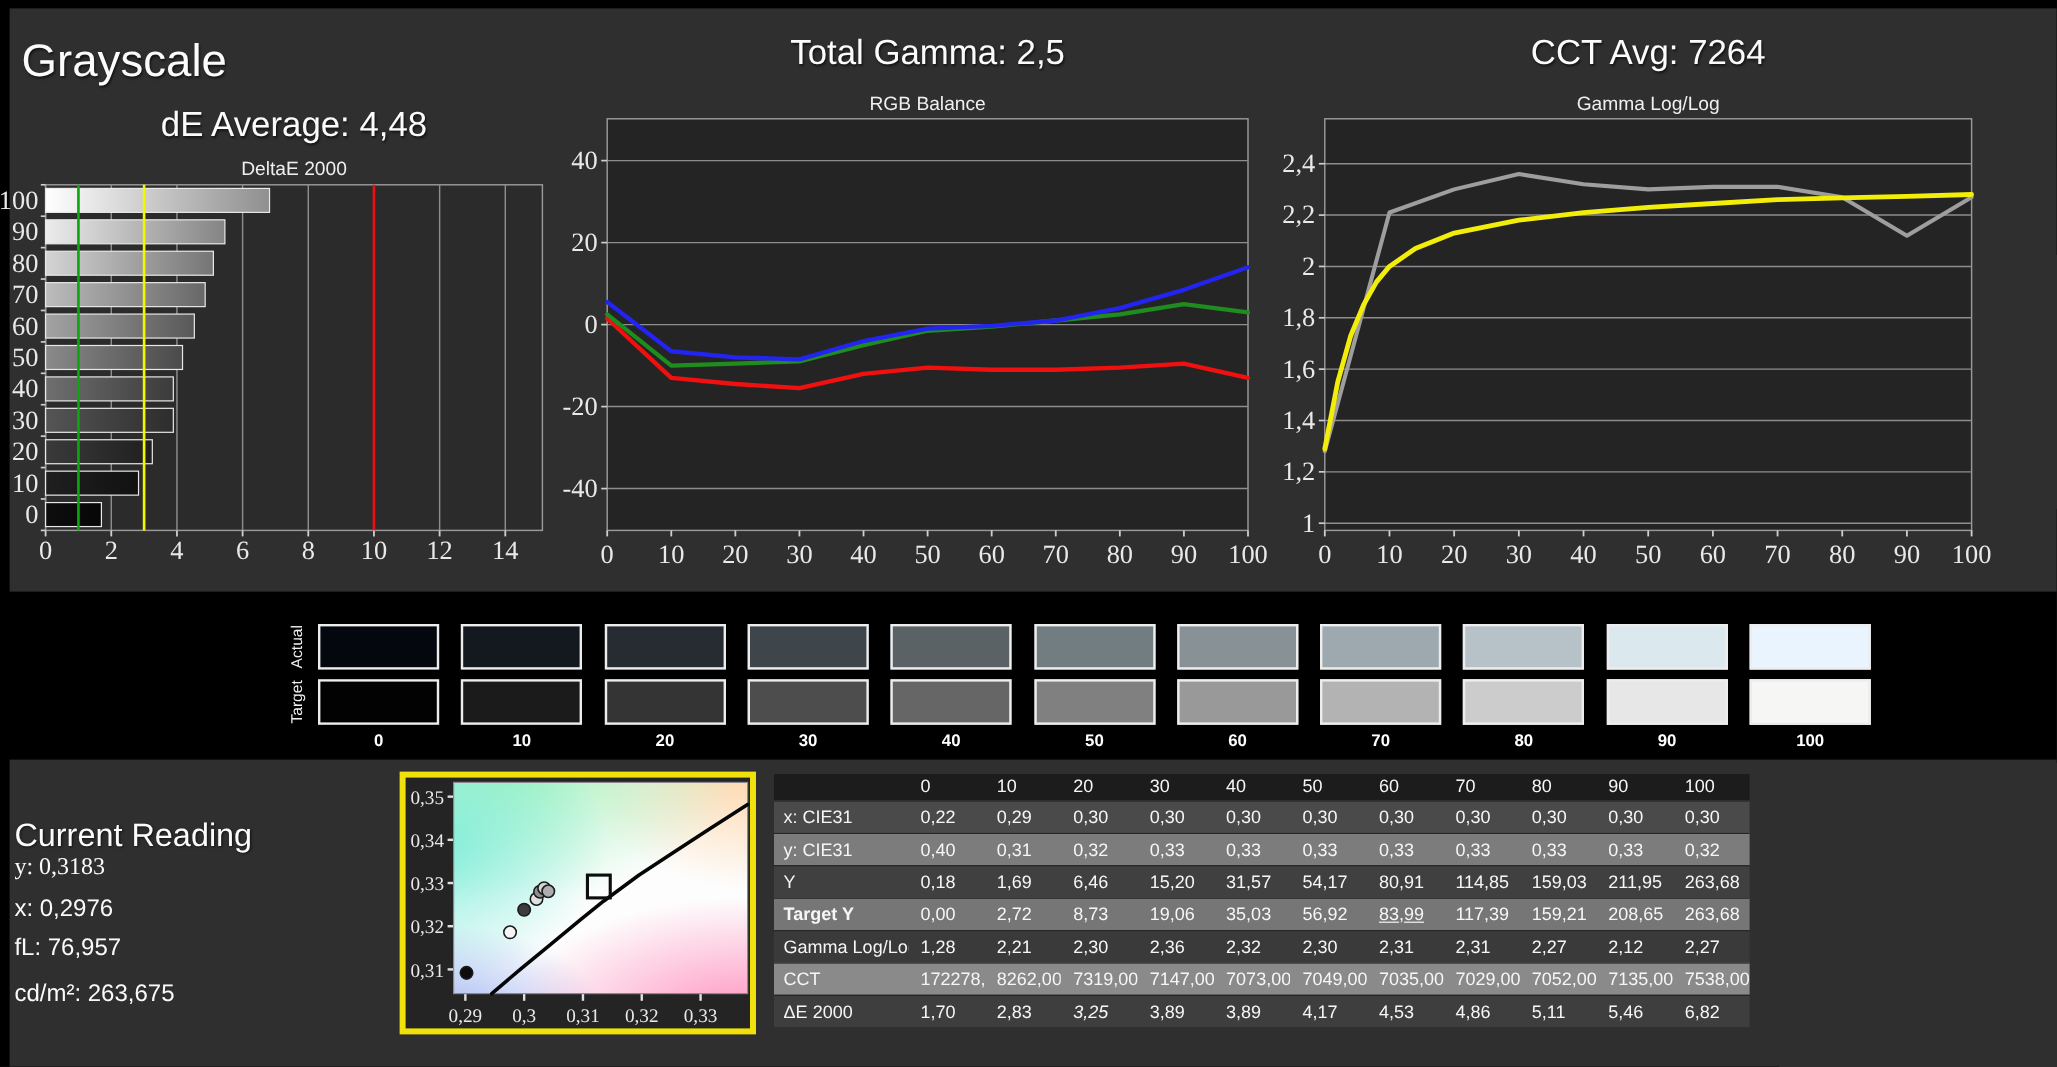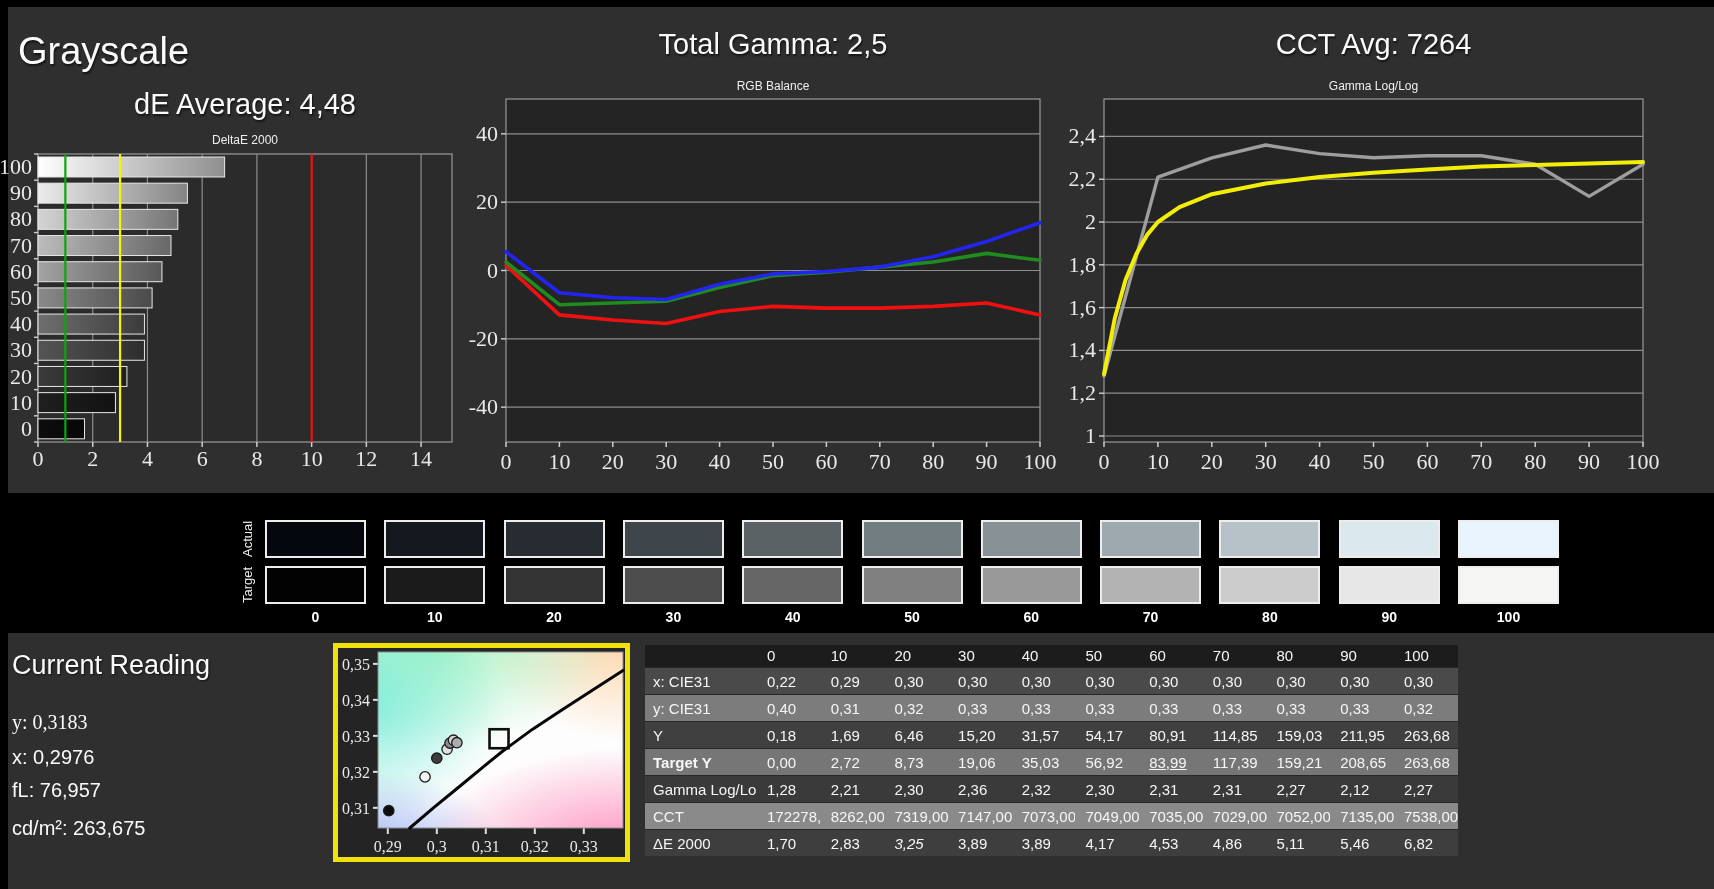--- a/index.html
+++ b/index.html
@@ -5,21 +5,21 @@
   html,body{margin:0;padding:0;}
   body{width:1714px;height:889px;position:relative;background:#000;overflow:hidden;
        font-family:"Liberation Sans",sans-serif;color:#fff;}
   .panel{position:absolute;background:#2f2f2f;}
   #top-panel{left:8px;top:7px;width:1706px;height:486px;}
   #swatch-strip{left:0;top:493px;width:1714px;height:140px;background:#000;}
   #bottom-panel{left:8px;top:633px;width:1706px;height:256px;}
   .abs{position:absolute;}
   .title-lg{font-size:38px;color:#fbfbfb;text-shadow:1px 2px 2px rgba(0,0,0,.6);}
   .title-md{font-size:29px;color:#fbfbfb;text-shadow:1px 2px 2px rgba(0,0,0,.6);text-align:center;}
-  .subtitle{font-size:12px;color:#efefef;text-align:center;}
+  .subtitle{font-size:16px;color:#efefef;text-align:center;}
   .cr-title{font-size:27px;color:#fbfbfb;text-shadow:1px 1px 2px rgba(0,0,0,.6);}
   .cr-line{font-size:20px;color:#fafafa;}
   .rot-label{writing-mode:vertical-rl;transform:rotate(180deg);font-size:13px;color:#f0f0f0;
              text-align:center;height:38px;line-height:16px;}
   .swatch{position:absolute;width:101px;height:38px;border:2px solid #ededed;box-sizing:border-box;}
   .swatch-label{position:absolute;width:101px;text-align:center;font-size:14px;font-weight:bold;color:#fff;}
   #cie-box{position:absolute;left:333px;top:643px;width:297px;height:219px;box-sizing:border-box;
            background:#242424;}
   #cie-gradient{position:absolute;left:378px;top:652px;width:245px;height:176px;
     background:
@@ -286,21 +286,21 @@
     <div class="swatch" style="left: 1219.4px; top: 566px; background: rgb(204, 204, 204);"></div>
     <div class="swatch-label" style="left: 1219.4px; top: 609px;">80</div>
     <div class="swatch" style="left: 1338.7px; top: 520px; background: rgb(219, 232, 238);"></div>
     <div class="swatch" style="left: 1338.7px; top: 566px; background: rgb(231, 231, 231);"></div>
     <div class="swatch-label" style="left: 1338.7px; top: 609px;">90</div>
     <div class="swatch" style="left: 1458px; top: 520px; background: rgb(233, 244, 254);"></div>
     <div class="swatch" style="left: 1458px; top: 566px; background: rgb(246, 246, 244);"></div>
     <div class="swatch-label" style="left: 1458px; top: 609px;">100</div>
   </div>
 
-<div class="abs cr-title" style="left:12px;top:650px;">Current Reading</div>
+<div class="abs cr-title" style="left:12px;top:681px;">Current Reading</div>
 <div class="abs cr-line" style="left:12px;top:702px;margin-top:44px;">x: 0,2976</div>
 <div class="abs cr-line" style="left:12px;top:711px;font-family:Liberation Serif, serif;">y: 0,3183</div>
 <div class="abs cr-line" style="left:12px;top:779px;">fL: 76,957</div>
 <div class="abs cr-line" style="left:12px;top:817px;">cd/m²: 263,675</div>
 
 <div id="cie-box" style="border: 5px solid rgb(240, 225, 10);"></div>
 <div id="cie-gradient"></div>
 <svg id="chart-cie" style="left:338px;top:648px;" width="287" height="209">
     <line x1="35" y1="159.84458077709613" x2="40" y2="159.84458077709613" stroke="#e0e0e0" stroke-width="2"></line>
     <text x="32" y="165.84458077709613" fill="#e9e9e9" font-size="16" text-anchor="end" font-family="&quot;Liberation Serif&quot;,&quot;DejaVu Serif&quot;,serif">0,31</text>

